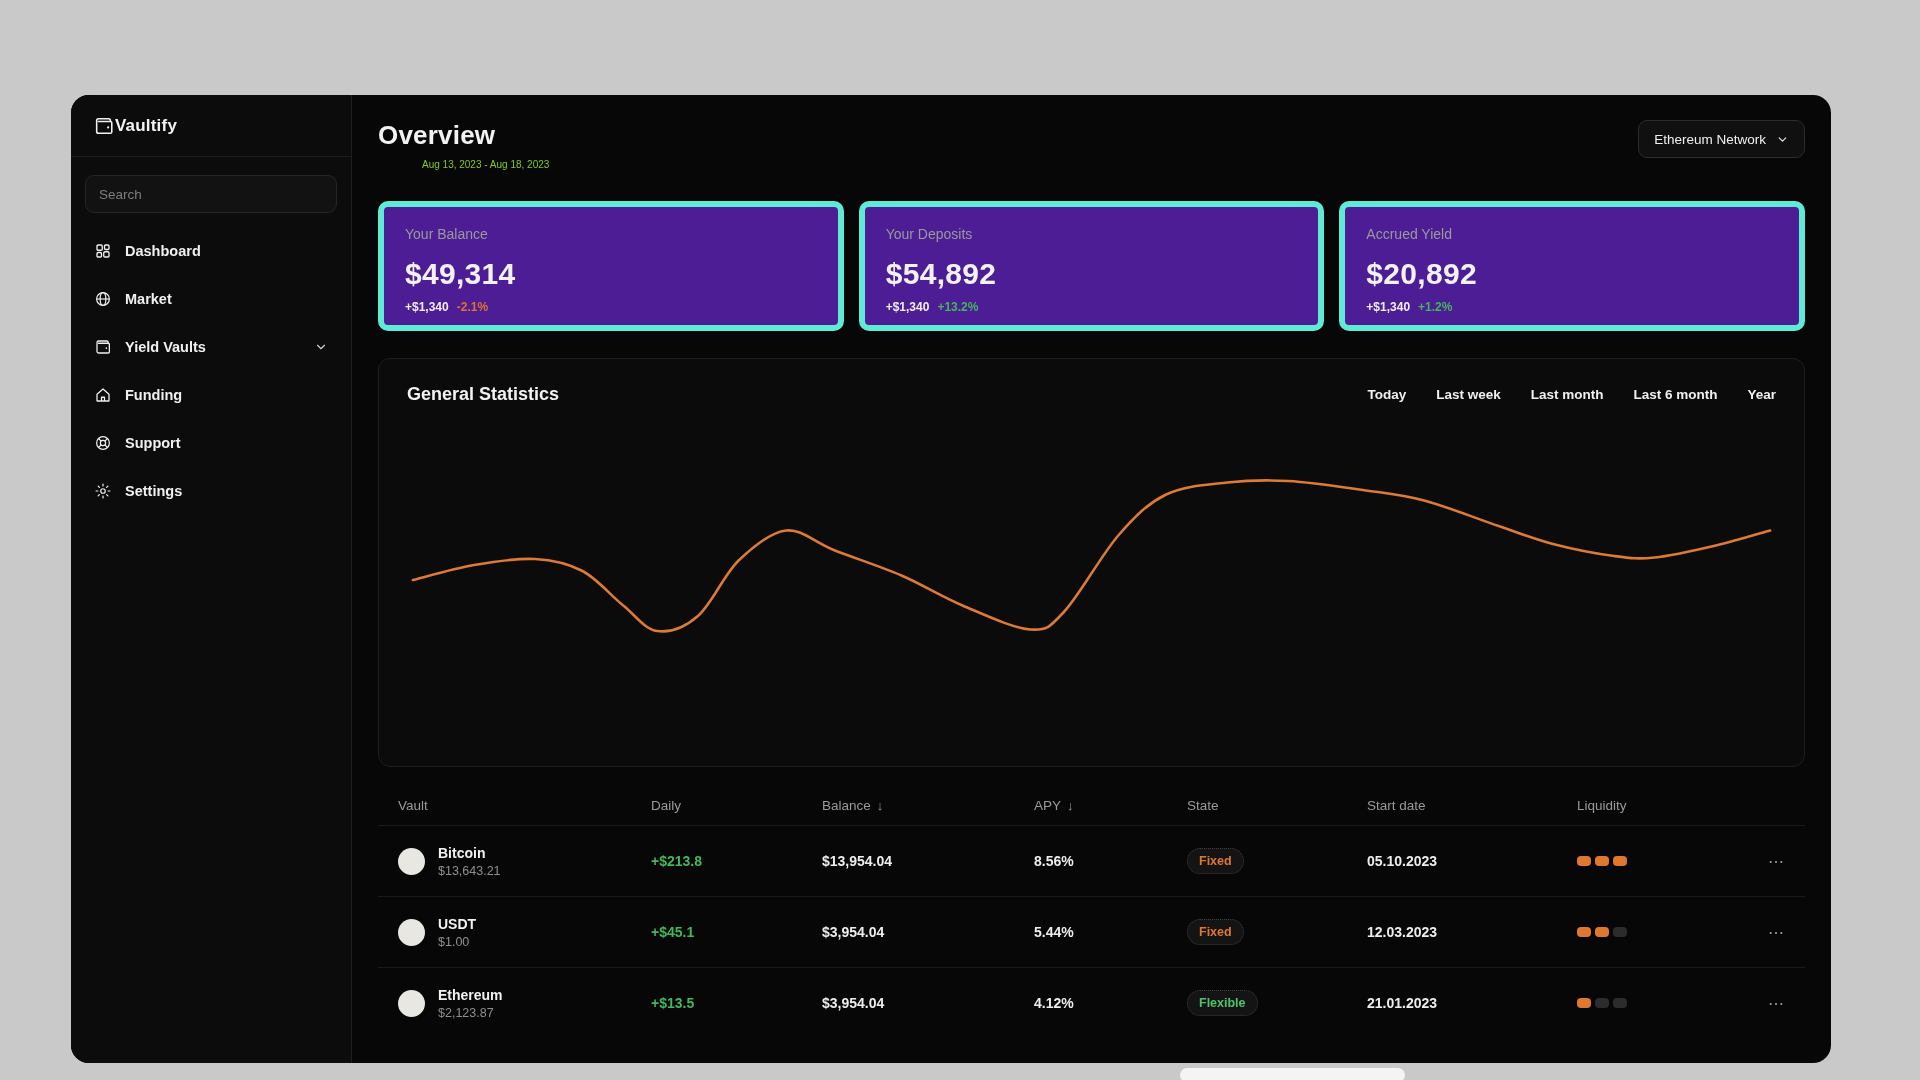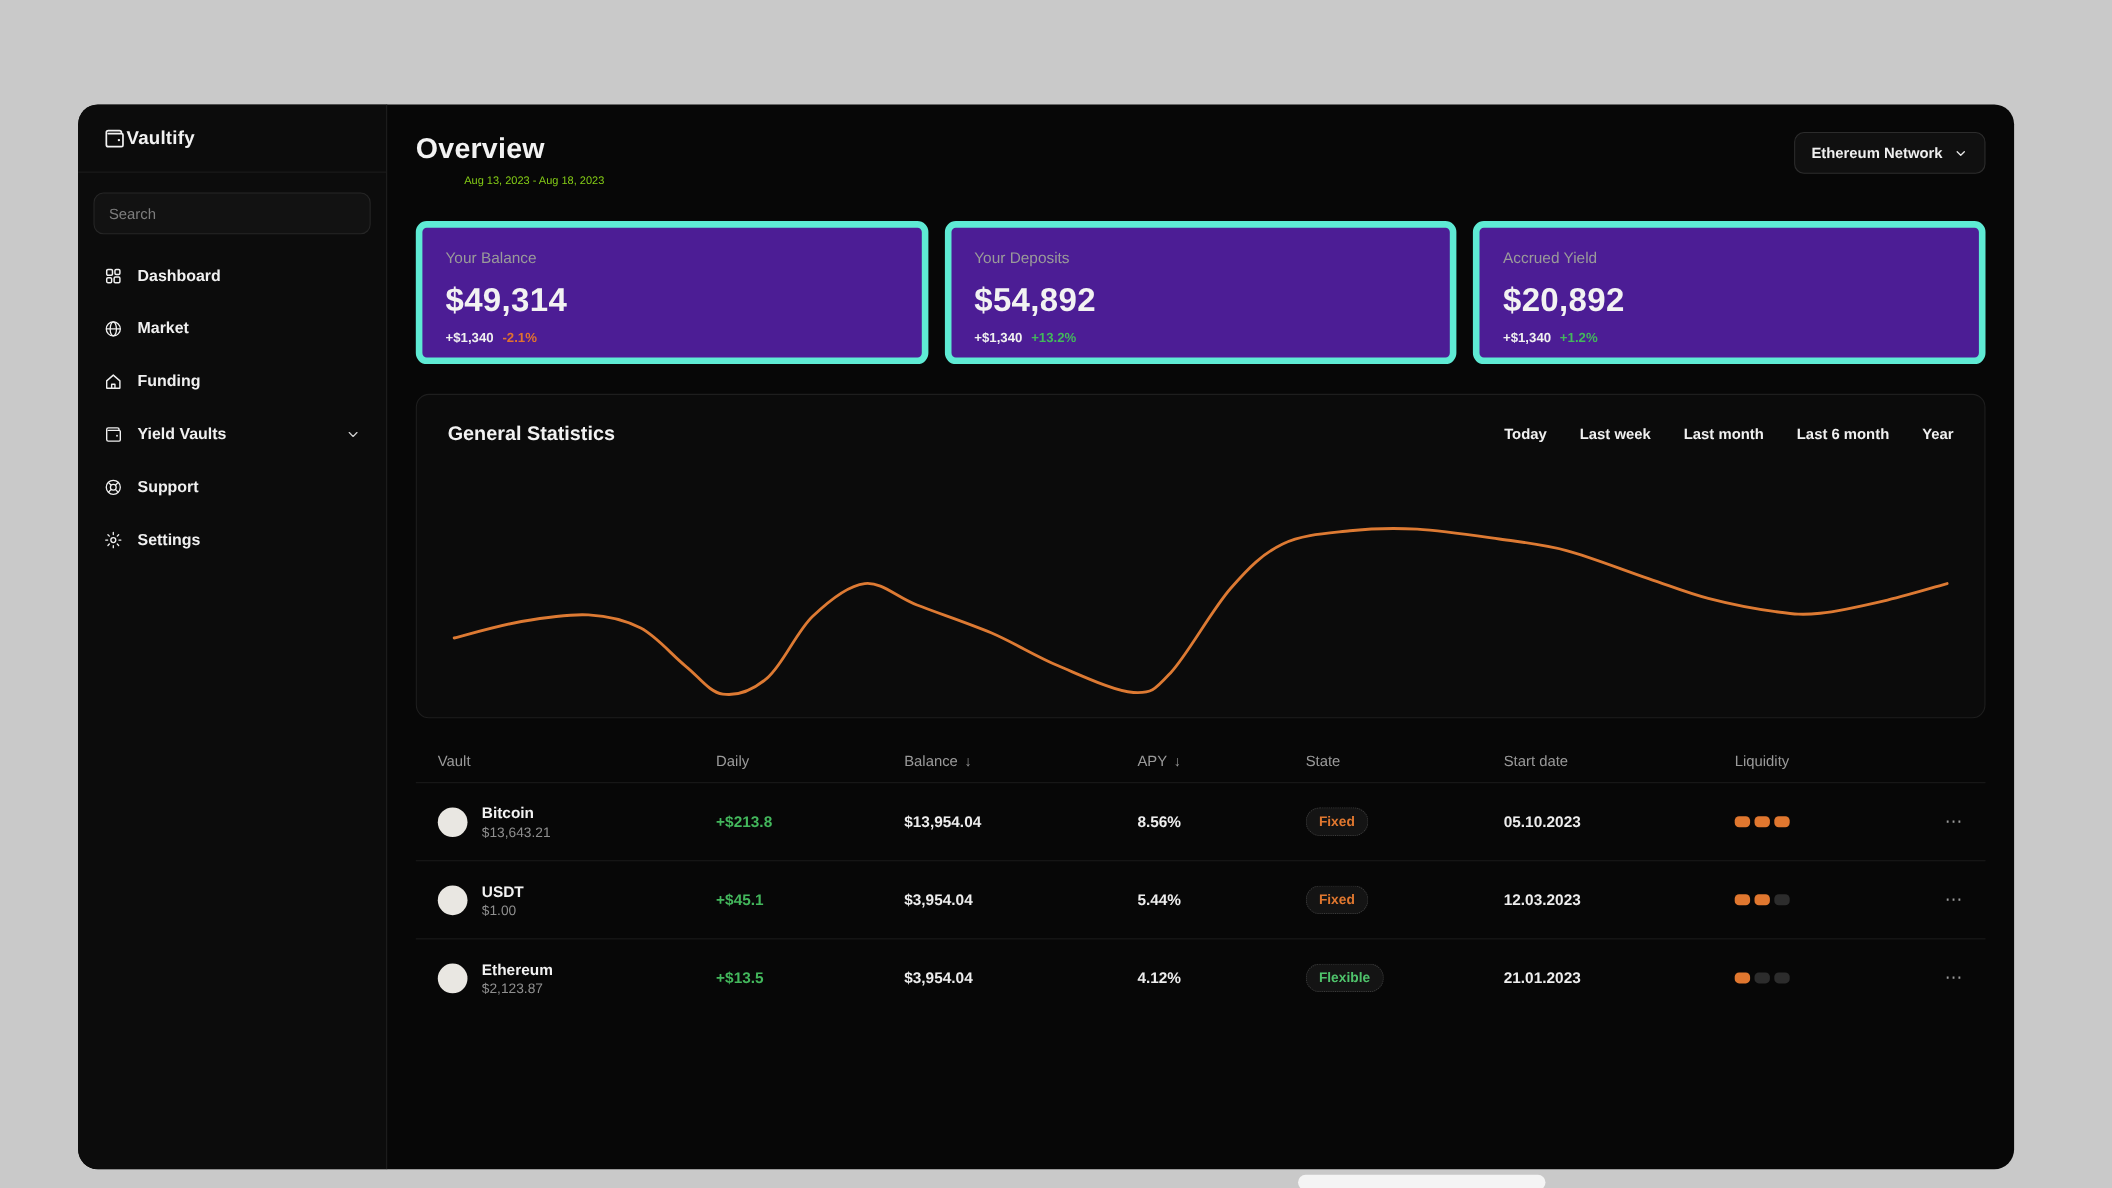--- a/index.html
+++ b/index.html
@@ -41,37 +41,37 @@
   .nav-item .spacer { flex:1; }
   .icon { display:inline-flex; align-items:center; justify-content:center; }
   
   .main { flex:1; padding:25px 26px 0 26px; position:relative; overflow:hidden; }
   .page-header { display:flex; justify-content:space-between; align-items:flex-start; }
   .page-title { font-size:26px; font-weight:700; letter-spacing:.2px; }
   .page-dates { margin-top:8px; font-size:10px; color:#84cc16;margin-left:44px; }
   .network-btn {
     display:flex; align-items:center; gap:10px; height:38px; padding:0 15px;
     background:#101010; border:1px solid #2c2c2c; border-radius:9px;
-    font-size:13.5px; font-weight:700; color:#f0f0f0; cursor:pointer;
+    font-size:13.5px; font-weight:400; color:#f0f0f0; cursor:pointer;
   }
   
   .cards-row { display:flex; gap:15px; margin-top:31px; }
   .stat-card {
     flex:1; height:130px; background:#4c1d95; border:6px solid #5eead4;
     border-radius:10px; padding:19px 21px;
   }
   .stat-label { font-size:14px; color:#9a9a9a; }
   .stat-value { font-size:30px; font-weight:700; margin-top:15px; letter-spacing:.3px; }
   .stat-change { margin-top:9px; font-size:12px; font-weight:700; display:flex; gap:8px; }
   .chg-amt { color:#f0f0f0; }
   .chg-up { color:#43b75c; }
   .chg-down { color:#e1722e; }
   
   .chart-panel {
-    margin-top:27px; height:295px; background:#0b0b0b; border:1px solid #1e1e1e;
+    margin-top:27px; height:409px; background:#0b0b0b; border:1px solid #1e1e1e;
     border-radius:12px; padding:25px 28px 0 28px;
   }
   .chart-head { display:flex; justify-content:space-between; align-items:center; }
   .chart-title { font-size:18px; font-weight:700; }
   .chart-filters { display:flex; gap:30px; }
   .chart-filter { font-size:13.5px; font-weight:700; color:#f0f0f0; cursor:pointer; }
   .chart-svg { width:100%; height:330px; margin-top:6px; display:block; }
   
   .vault-table { margin-top:18px; }
   .t-grid {
@@ -147,41 +147,41 @@
           <svg width="18" height="18" viewBox="0 0 24 24" fill="none" stroke="#f0f0f0" stroke-width="1.6">
             <circle cx="12" cy="12" r="8.5"></circle>
               <path d="M3.5 12h17"></path>
               <ellipse cx="12" cy="12" rx="3.8" ry="8.5"></ellipse>
           </svg>
         </span>
         <span>Market</span>
       </div>
       <div class="nav-item">
         <span class="icon">
+          <svg width="18" height="18" viewBox="0 0 24 24" fill="none" stroke="#f0f0f0" stroke-width="1.7" stroke-linecap="round" stroke-linejoin="round">
+            <path d="M19 7V6a2 2 0 0 0-2-2H6a2 2 0 0 0-2 2v12a2 2 0 0 0 2 2h13a1.5 1.5 0 0 0 1.5-1.5v-10A1.5 1.5 0 0 0 19 7H6"></path>
+            <circle cx="16.5" cy="13.5" r="1.1" fill="#f0f0f0" stroke="none"></circle>
+          </svg>
+        </span>
+        <span>Yield Vaults</span>
+        <span class="spacer"></span>
+        <span class="icon">
+          <svg width="14" height="14" viewBox="0 0 24 24" fill="none" stroke="#cfcfcf" stroke-width="2" stroke-linecap="round" stroke-linejoin="round">
+            <path d="m6 9 6 6 6-6"></path>
+          </svg>
+        </span>
+      </div>
+      <div class="nav-item">
+        <span class="icon">
           <svg width="18" height="18" viewBox="0 0 24 24" fill="none" stroke="#f0f0f0" stroke-width="1.7" stroke-linejoin="round">
             <path d="M4 11 12 4l8 7v8.5a.5.5 0 0 1-.5.5h-15a.5.5 0 0 1-.5-.5Z"></path>
               <path d="M10 20v-5h4v5"></path>
           </svg>
         </span>
         <span>Funding</span>
-      </div>
-      <div class="nav-item">
-        <span class="icon">
-          <svg width="18" height="18" viewBox="0 0 24 24" fill="none" stroke="#f0f0f0" stroke-width="1.7" stroke-linecap="round" stroke-linejoin="round">
-            <path d="M19 7V6a2 2 0 0 0-2-2H6a2 2 0 0 0-2 2v12a2 2 0 0 0 2 2h13a1.5 1.5 0 0 0 1.5-1.5v-10A1.5 1.5 0 0 0 19 7H6"></path>
-            <circle cx="16.5" cy="13.5" r="1.1" fill="#f0f0f0" stroke="none"></circle>
-          </svg>
-        </span>
-        <span>Yield Vaults</span>
-        <span class="spacer"></span>
-        <span class="icon">
-          <svg width="14" height="14" viewBox="0 0 24 24" fill="none" stroke="#cfcfcf" stroke-width="2" stroke-linecap="round" stroke-linejoin="round">
-            <path d="m6 9 6 6 6-6"></path>
-          </svg>
-        </span>
       </div>
       <div class="nav-item">
         <span class="icon">
           <svg width="18" height="18" viewBox="0 0 24 24" fill="none" stroke="#f0f0f0" stroke-width="1.6">
             <circle cx="12" cy="12" r="8.5"></circle>
               <circle cx="12" cy="12" r="3.5"></circle>
             <path d="M6 6l3.5 3.5M18 6l-3.5 3.5M6 18l3.5-3.5M18 18l-3.5-3.5"></path>
           </svg>
         </span>
         <span>Support</span>

